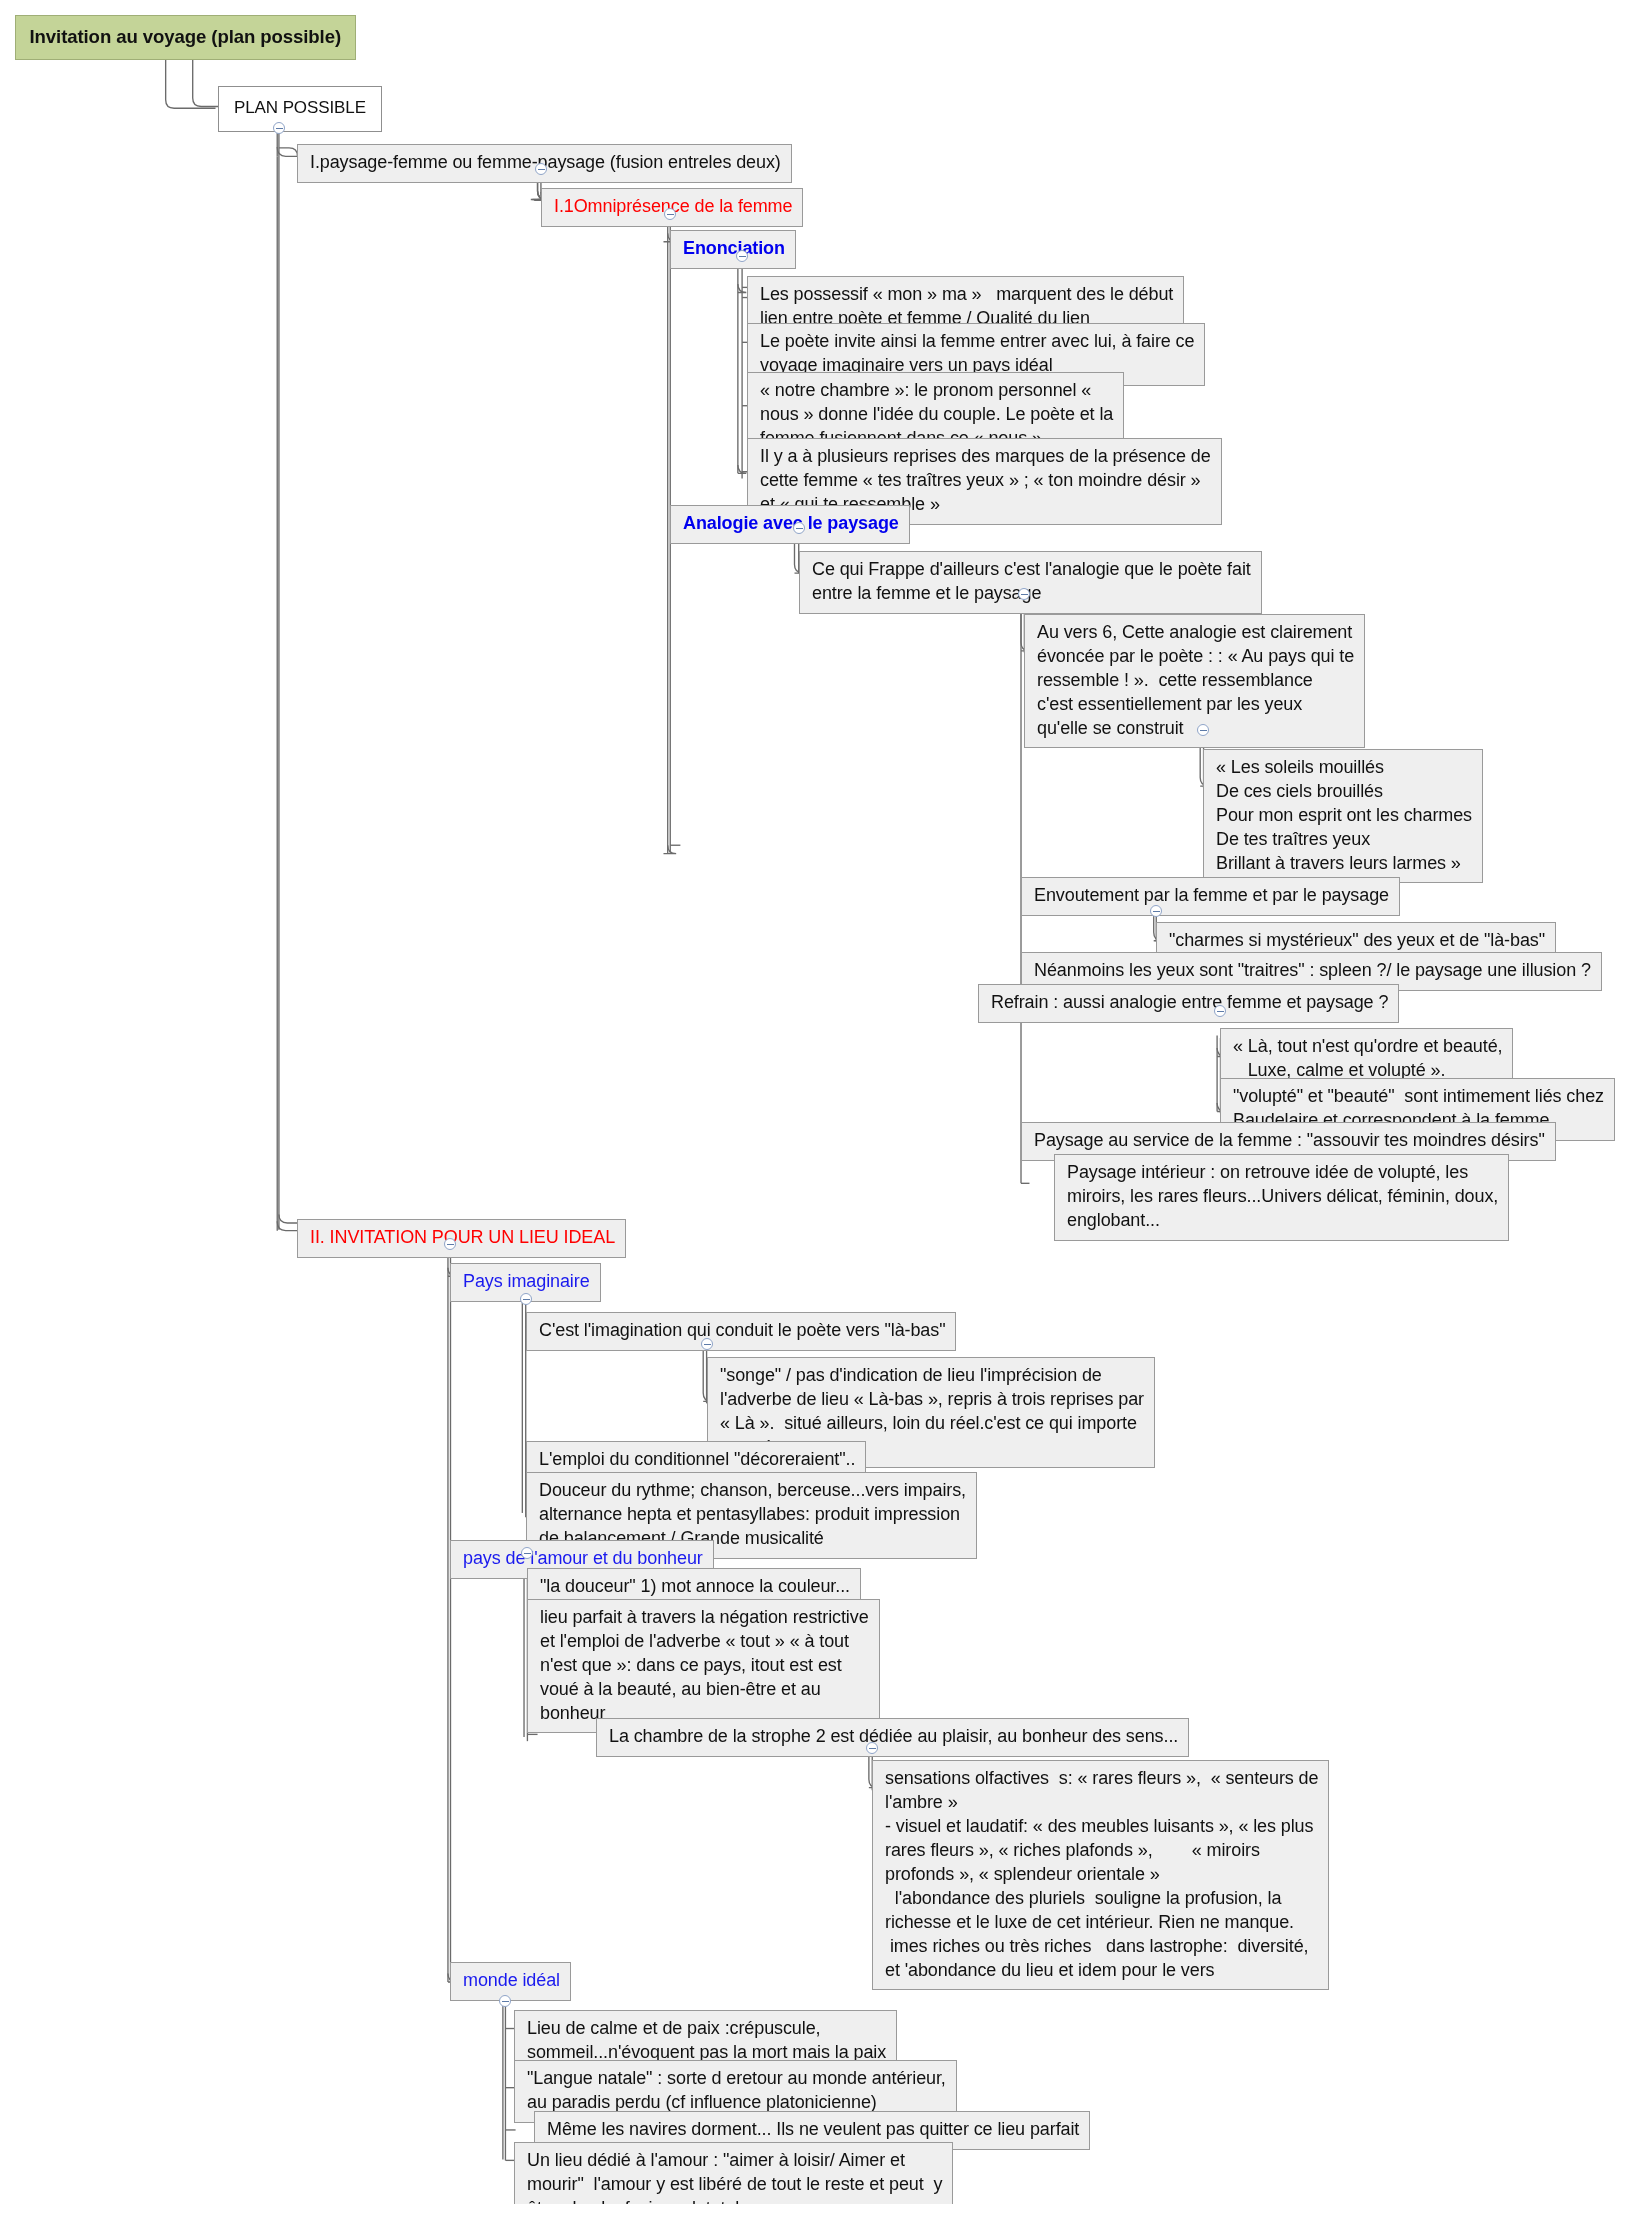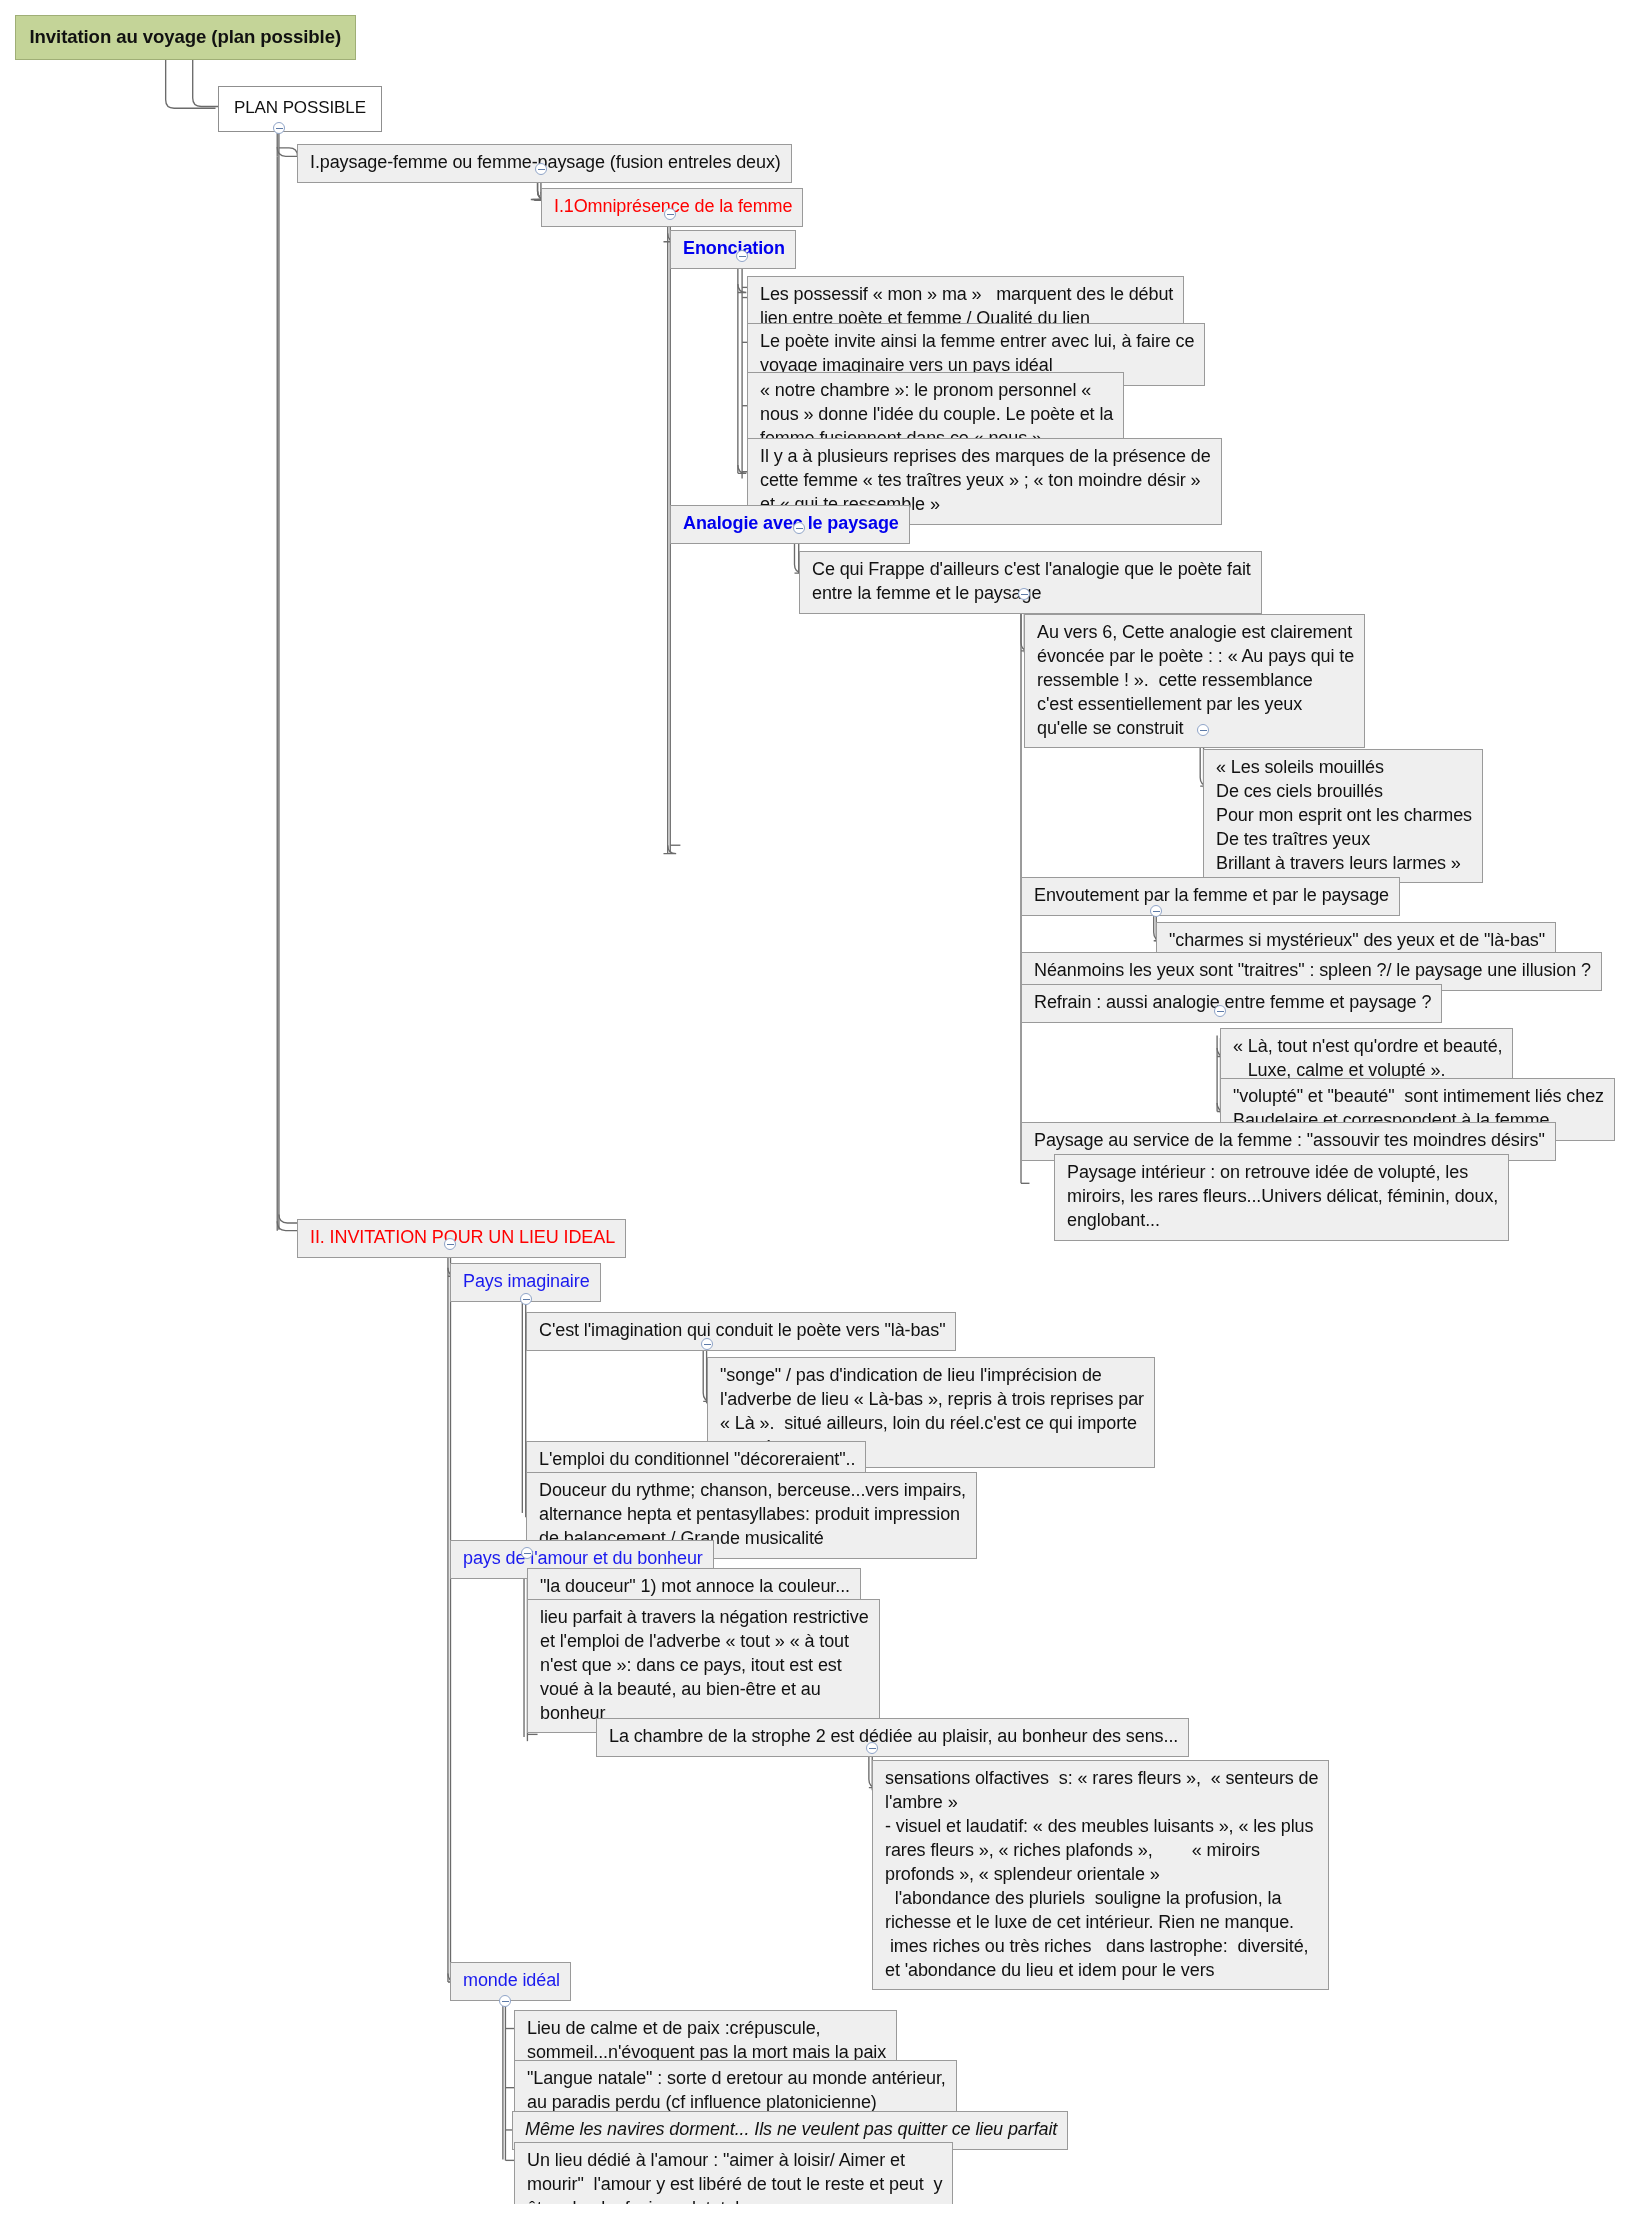--- a/index.html
+++ b/index.html
@@ -269,21 +269,21 @@
 De tes traîtres yeux
 Brillant à travers leurs larmes »</div>
 
   <div class="node" style="left:1021px; top:877px;">Envoutement par la femme et par le paysage</div>
   <div class="toggle" style="left:1156px; top:911px;"></div>
 
   <div class="node" style="left:1156px; top:922px;">"charmes si mystérieux" des yeux et de "là-bas"</div>
 
   <div class="node" style="left:1021px; top:952px;">Néanmoins les yeux sont "traitres" : spleen ?/ le paysage une illusion ?</div>
 
-  <div class="node" style="left:1021px; top:984px;">Refrain : aussi analogie entre femme et paysage ?</div>
+  <div class="node" style="left:978px; top:984px;">Refrain : aussi analogie entre femme et paysage ?</div>
   <div class="toggle" style="left:1220px; top:1011px;"></div>
 
   <div class="node" style="left:1220px; top:1028px;">« Là, tout n'est qu'ordre et beauté,
    Luxe, calme et volupté ».</div>
 
   <div class="node" style="left:1220px; top:1078px;">"volupté" et "beauté"  sont intimement liés chez
 Baudelaire et correspondent à la femme</div>
 
   <div class="node" style="left:1021px; top:1122px;">Paysage au service de la femme : "assouvir tes moindres désirs"</div>
 
@@ -337,20 +337,20 @@
 
   <div class="node blue-plain" style="left:450px; top:1962px;">monde idéal</div>
   <div class="toggle" style="left:505px; top:2001px;"></div>
 
   <div class="node" style="left:514px; top:2010px;">Lieu de calme et de paix :crépuscule,
 sommeil...n'évoquent pas la mort mais la paix</div>
 
   <div class="node" style="left:514px; top:2060px;">"Langue natale" : sorte d eretour au monde antérieur,
 au paradis perdu (cf influence platonicienne)</div>
 
-  <div class="node" style="left:512px; top:2111px;font-style:italic;">Même les navires dorment... Ils ne veulent pas quitter ce lieu parfait</div>
+  <div class="node" style="left:534px; top:2111px;">Même les navires dorment... Ils ne veulent pas quitter ce lieu parfait</div>
 
   <div class="node" style="left:514px; top:2142px;">Un lieu dédié à l'amour : "aimer à loisir/ Aimer et
 mourir"  l'amour y est libéré de tout le reste et peut  y
 être absolu, fusionnel, total.</div>
 
 </div>
 
 
 </body></html>

